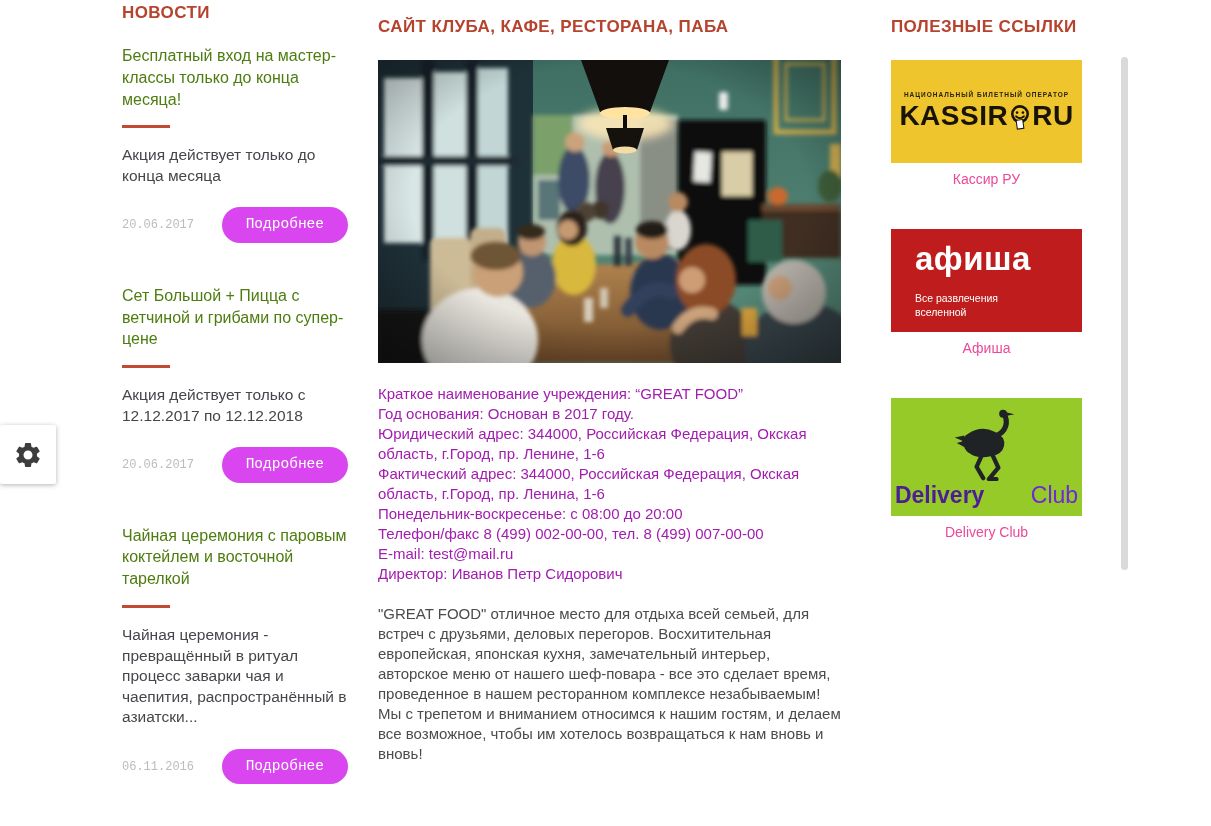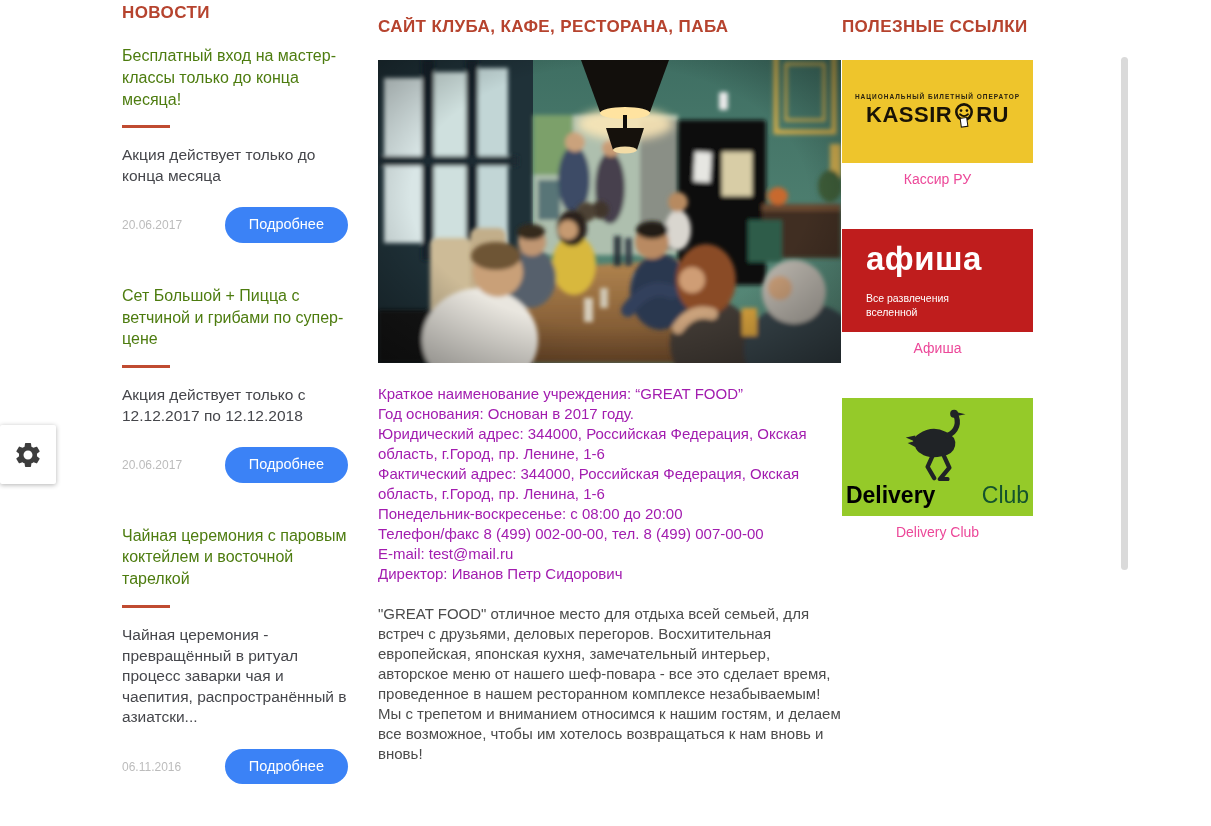--- a/index.html
+++ b/index.html
@@ -12,50 +12,50 @@
     font-size:17px; font-weight:700; color:#b6432e; letter-spacing:.4px;
     margin:0; line-height:1; text-transform:uppercase;
   }
   
   .col-news { position:absolute; left:122px; top:4px; width:226px; }
   .news-list { margin-top:24px; }
   .news-item + .news-item { margin-top:42px; }
   .news-title { font-size:16px; line-height:1.36; color:#4d7c0f; }
   .news-sep { width:48px; height:3px; background:#c04b31; margin:15px 0 17px; }
   .news-sub { font-size:15.5px; line-height:1.33; color:#45464b; }
-  .news-foot { display:flex; justify-content:space-between; align-items:center; margin-top:21px; }
+  .news-foot { display:flex; justify-content:space-between; align-items:center; margin-top:21px;font-family:Liberation Mono, monospace; }
   .news-date { font-size:12px; color:#bcbcbc; }
   .btn {
-    background:#3b82f6; color:#fff; border:none; border-radius:18px;
+    background:#d946ef; color:#fff; border:none; border-radius:18px;
     padding:9px 24px; font-size:14.5px; font-family:inherit; cursor:pointer; line-height:1.2;
   }
   
   .col-main { position:absolute; left:378px; top:18px; width:463px; }
   .photo { margin-top:25px; width:463px; height:303px; overflow:hidden; background:#2c423f; }
   .info { margin-top:21px; font-size:15px; line-height:20px; color:#a21caf; }
   .about { margin-top:20px; font-size:15px; line-height:20px; color:#4b4b4b; }
   
-  .col-links { position:absolute; left:842px; top:18px; width:191px; }
+  .col-links { position:absolute; left:891px; top:18px; width:191px; }
   .links-list { margin-top:25px; }
   .link-item + .link-item { margin-top:42px; }
   .link-card { width:191px; height:103px; display:flex; flex-direction:column; justify-content:center; cursor:pointer; }
   .caption { text-align:center; font-size:14px; color:#ec4899; margin-top:8px; cursor:pointer; }
   
   .kassir { background:#eec52c; align-items:center; }
   .kassir-tag { font-size:6.5px; font-weight:700; letter-spacing:1px; color:#2a2310; margin-bottom:2px; }
-  .kassir-row { display:flex; align-items:flex-start; font-weight:800; font-size:22px; color:#191306; letter-spacing:.5px; }
+  .kassir-row { display:flex; align-items:flex-end; font-weight:800; font-size:28px; color:#191306; letter-spacing:.5px; }
   
   .afisha { background:#bf1d1d; padding-left:24px; }
   .afisha-brand { font-size:33px; font-weight:800; color:#fff; line-height:1; letter-spacing:.5px; }
   .afisha-tag { font-size:10.5px; color:#fff; line-height:1.35; margin-top:16px; }
   
   .delivery { background:#95ca29; height:118px; align-items:center; justify-content:flex-end; padding-bottom:8px; }
   .delivery-row { font-size:23px; line-height:1.1; margin-top:2px; }
-  .delivery-row .d1 { font-weight:700; color:#000000; }
-  .delivery-row .d2 { font-weight:400; color:#14532d;margin-left:40px; }
+  .delivery-row .d1 { font-weight:700; color:#4c1d95; }
+  .delivery-row .d2 { font-weight:400; color:#6d28d9;margin-left:40px; }
   
   .gear-box {
     position:absolute; left:0; top:425px; width:56px; height:59px; background:#fff;
     border-radius:2px; box-shadow:0 1px 5px rgba(0,0,0,.3);
     display:flex; align-items:center; justify-content:center; cursor:pointer;
   }
   .scrollbar-thumb {
     position:absolute; left:1121px; top:57px; width:7px; height:513px;
     background:#dadada; border-radius:4px; cursor:pointer;
   }

